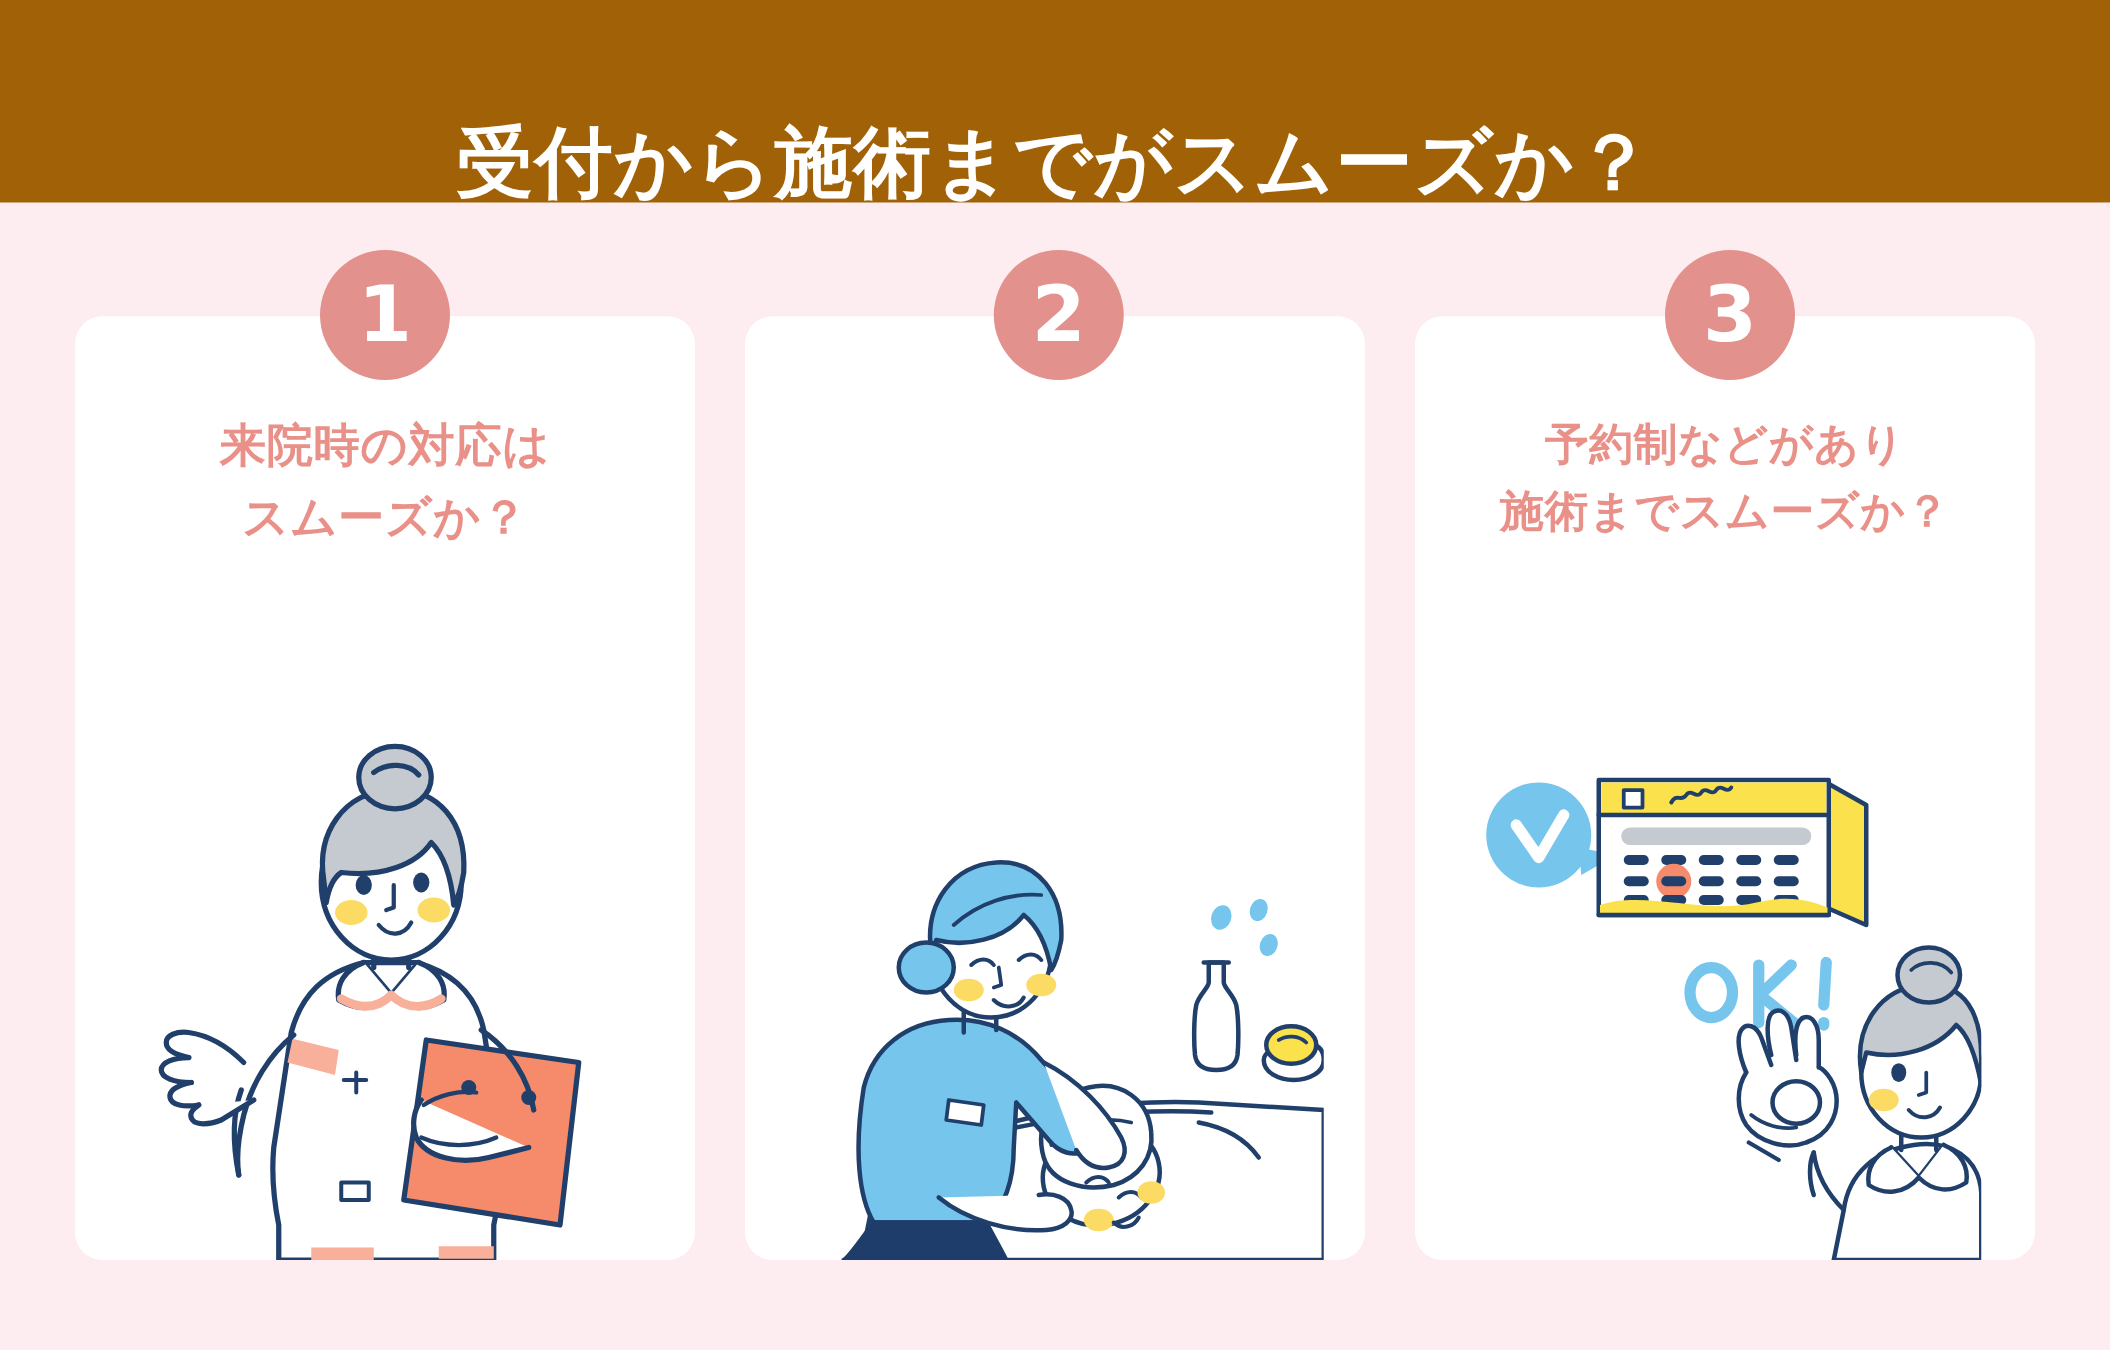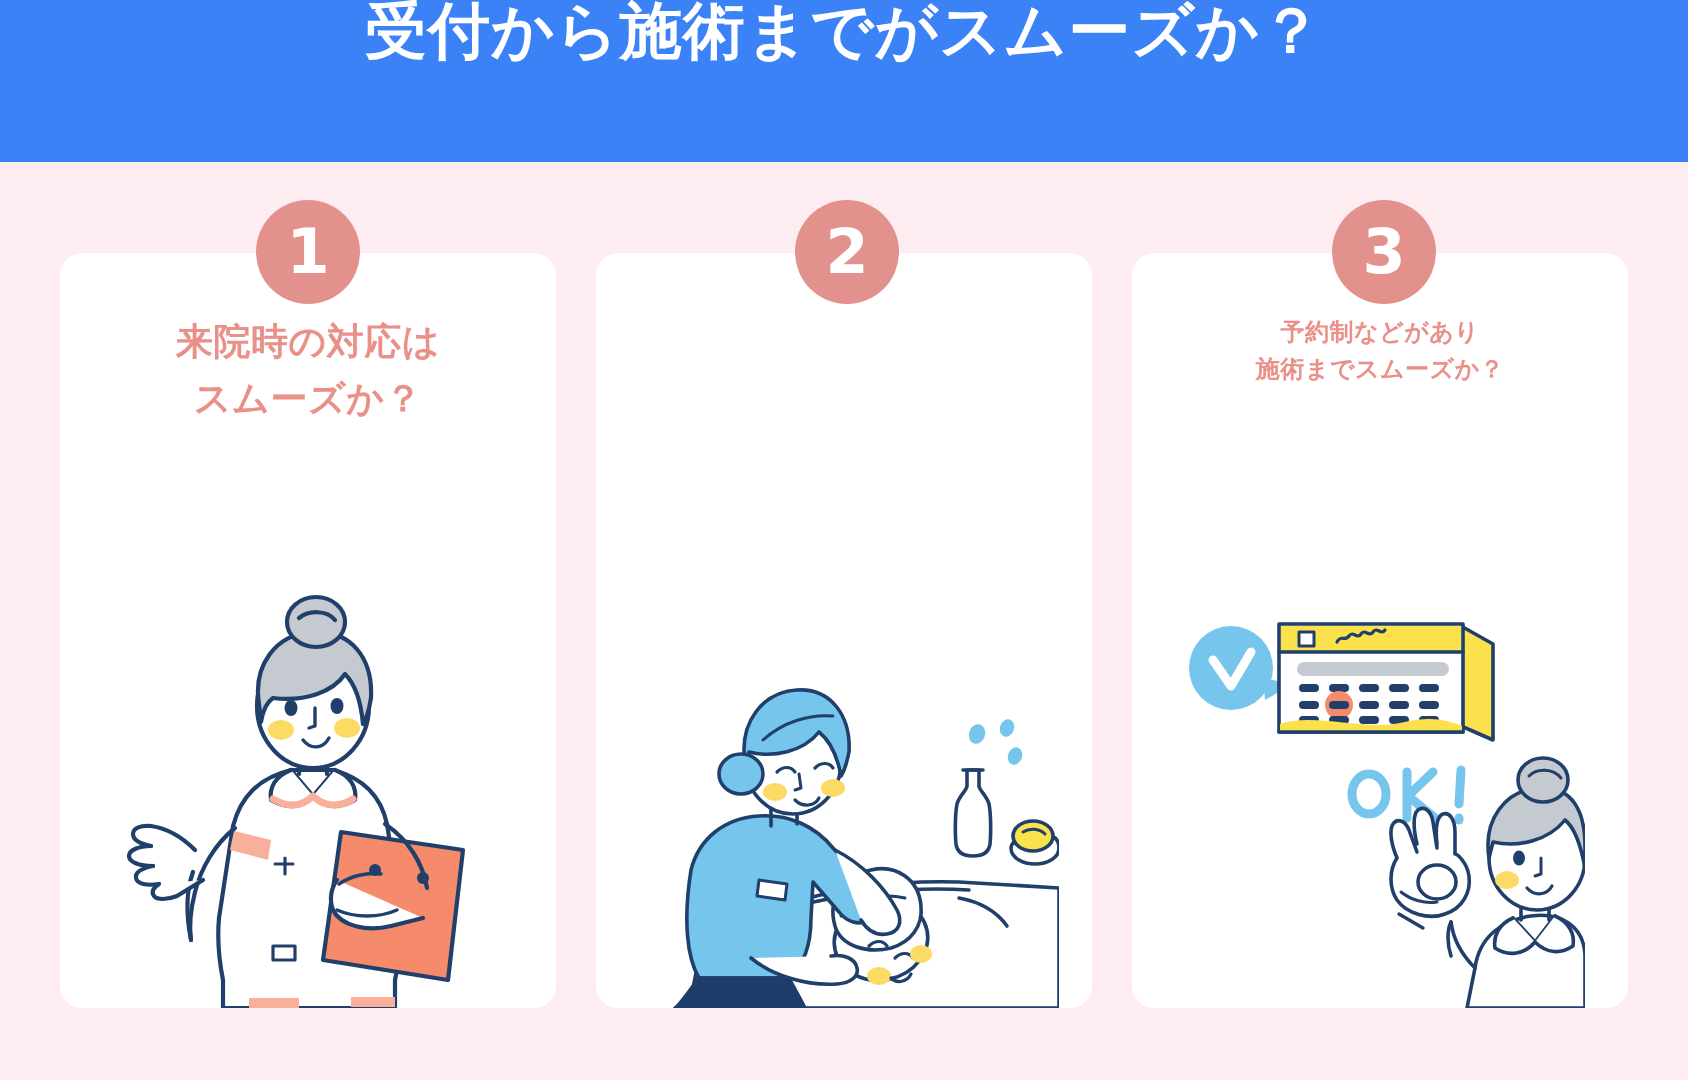--- a/index.html
+++ b/index.html
@@ -12,23 +12,23 @@
     background: #fdecf0;
     font-family: "Liberation Sans", "DejaVu Sans", sans-serif;
     overflow: hidden;
     position: relative;
   }
 
   
   .header {
     width: 1688px;
     height: 162px;
-    background: #3b82f6;
-    display: flex;
-    align-items: flex-start;
+    background: #a16207;
+    display: flex;
+    align-items: flex-end;
     justify-content: center;
     box-sizing: border-box;
   }
   .header-title {
     color: #ffffff;
     font-size: 62px;
     font-weight: bold;
     letter-spacing: 1px;
     line-height: 1;
     white-space: nowrap;
@@ -72,30 +72,31 @@
     font-weight: bold;
     line-height: 1;
     font-family: "DejaVu Sans", sans-serif;
   }
   .card:nth-child(1) .badge { left: 196px; }
   .card:nth-child(2) .badge { left: 199px; }
   .card:nth-child(3) .badge { left: 200px; }
 
   
   .card-title {
-    margin-top: 60px;
+    margin-top: 76px;
     color: #e99088;
     font-size: 37px;
     font-weight: bold;
     line-height: 1.55;
     text-align: center;
     letter-spacing: 0.5px;
     white-space: pre-line;
-  }
-  .card:nth-child(3) .card-title { font-size: 24px; }
+    font-family: Liberation Serif, serif;
+  }
+  .card:nth-child(3) .card-title { font-size: 35px; }
 
   
   .illo-wrap {
     flex: 1;
     width: 100%;
     position: relative;
     display: flex;
     align-items: flex-end;
     justify-content: center;
   }

